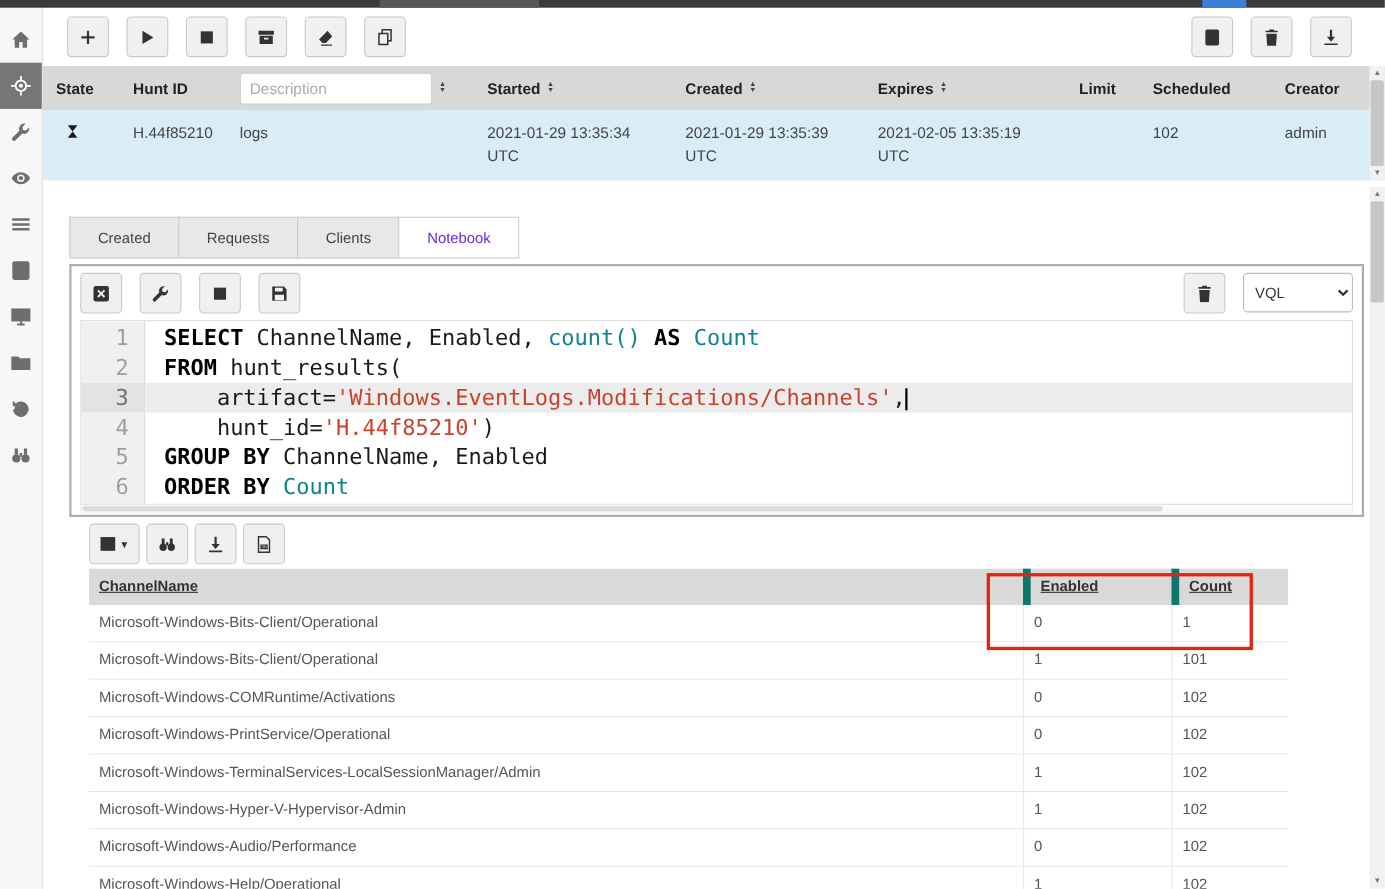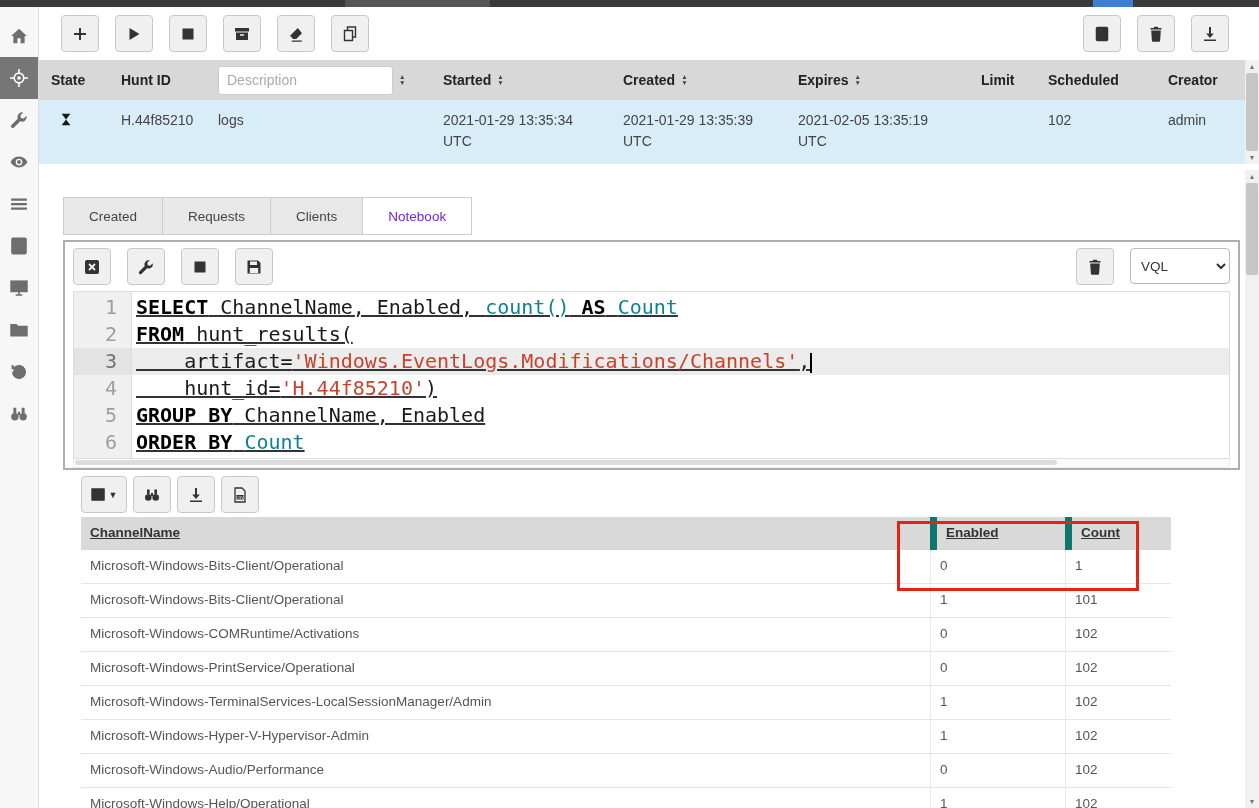--- a/index.html
+++ b/index.html
@@ -58,21 +58,21 @@
   .cell-toolbar { display:flex; justify-content:space-between; align-items:center; padding:6px 8px; }
   .vql-select { height:36px; width:100px; border:1px solid #bbb; border-radius:4px; font-size:13.5px;
                 color:#333; padding:0 6px; background:#fff; font-family:inherit; }
 
   
   .editor { margin:0 8px; border:1px solid #ddd; display:flex; font-family:"DejaVu Sans Mono", monospace; font-size:20px; background:#fff; }
   .gutter { width:58px; flex:none; background:#f0f0f0; border-right:1px solid #ddd; color:#9e9e9e; text-align:right; padding:2px 0; }
   .gutter div { height:27px; line-height:27px; padding-right:14px; }
   .gutter div.active { background:#e3e3e3; color:#707070; }
   .code { flex:1; min-width:0; padding:2px 0; white-space:pre; overflow:hidden; }
-  .code .line { height:27px; line-height:27px; padding-left:4px;text-decoration:underline; }
+  .code .line { height:27px; line-height:27px; padding-left:17px; }
   .code .line.active { background:#ececec; }
   .kw { font-weight:bold; color:var(--kw,#000); }
   .fn { color:var(--fn,#0e8390); }
   .str { color:var(--str,#c7432b); }
   .p  { color:#1a1a1a; }
   .cursor { display:inline-block; width:2px; height:20px; background:#000; vertical-align:text-bottom; }
   .editor-hscroll { height:9px; margin:0 8px; background:#fafafa; border:1px solid #eee; border-top:none; position:relative; }
   .editor-hscroll .thumb { position:absolute; left:1px; top:1px; height:5px; width:85%; background:#dcdcdc; border-radius:3px; }
 
   

